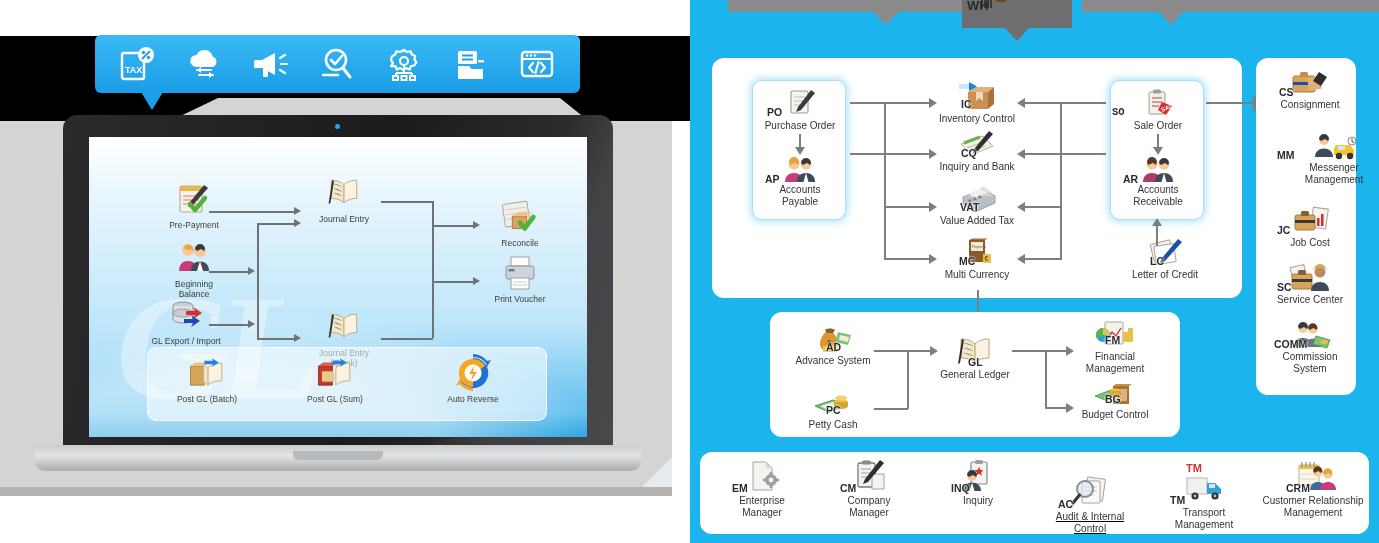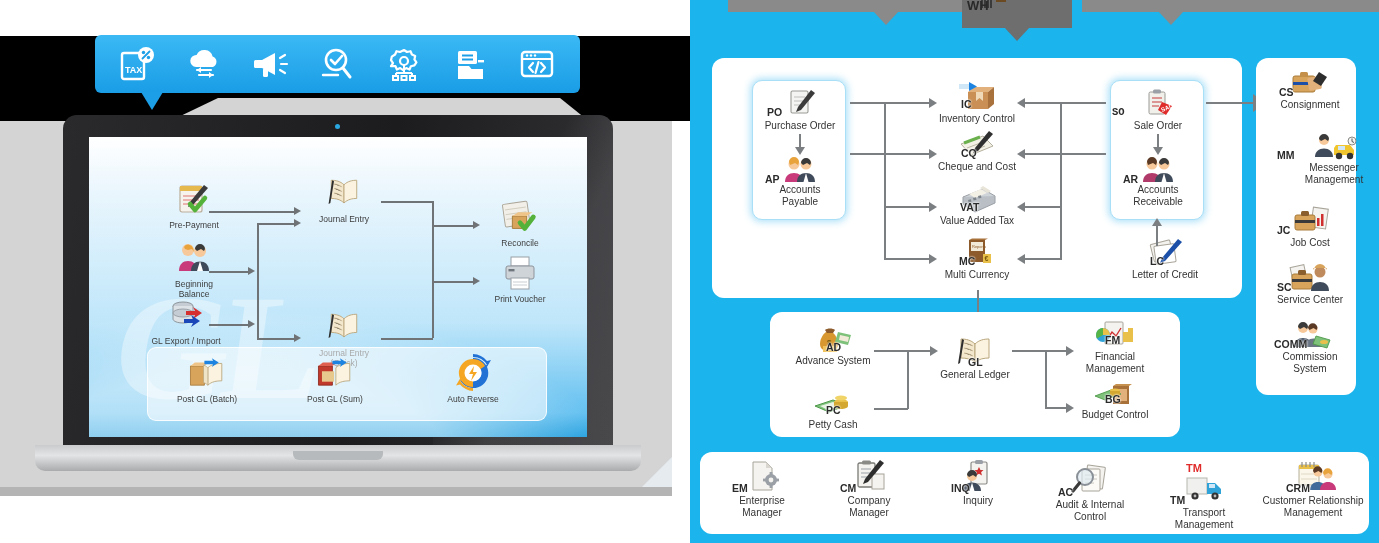--- a/index.html
+++ b/index.html
@@ -556,21 +556,21 @@
       <div class="dnode" style="left:205px; top:72px; width:120px;">
         <svg class="dico" width="44" height="30" viewBox="0 0 44 30">
           <path d="M6 14l22-8 10 10-22 9z" fill="#f3f0e6" stroke="#b5b09e" stroke-width="1"></path>
           <path d="M9 13l16-6" stroke="#6ab04c" stroke-width="3"></path>
           <g stroke="#b5b09e" stroke-width=".9">
               <path d="M12 18l16-6M14 22l16-6"></path>
             </g>
           <path d="M34 1l4 3-15 17-5 2 2-5z" fill="#2f2f2f"></path>
         </svg>
         <div class="dcode" style="left:44px; top:17px;">CQ</div>
-        <div class="dlbl">Cheque and Cost</div>
+        <div class="dlbl">Inquiry and Bank</div>
       </div>
 
       <div class="dnode" style="left:205px; top:126px; width:120px;">
         <svg class="dico" width="44" height="30" viewBox="0 0 44 30">
           <path d="M8 13l20-8 12 7-20 9z" fill="#cfd4d9" stroke="#9aa0a6" stroke-width="1"></path>
           <path d="M8 13v7l12 8 20-9v-7" fill="#b9bfc5" stroke="#9aa0a6" stroke-width="1"></path>
           <path d="M14 10l12-5 6 4-12 5z" fill="#f3f0e6"></path>
           <g fill="#7d848a">
               <rect x="13" y="16" width="3" height="2.5" transform="rotate(-14 13 16)"></rect>
               <rect x="18" y="14" width="3" height="2.5" transform="rotate(-14 18 14)"></rect>
@@ -840,21 +840,21 @@
           <path d="M23 7l1.5 3h3l-2.4 2.3.9 3.2-3-1.8-3 1.8.9-3.2L18.5 10h3z" fill="#d02f2f"></path>
           <circle cx="16" cy="16" r="5" fill="#f6c89a"></circle>
             <path d="M11 15a5 5 0 0 1 10 0l-1 2-3-2-4 2z" fill="#3a3a3a"></path>
           <path d="M7 31c0-5.5 4-8.5 9-8.5s9 3 9 8.5z" fill="#3f4a5a"></path>
           <path d="M16 22.5l-2.5 8.5h5z" fill="#ffffff"></path>
         </svg>
         <div class="dcode" style="left:29px; top:22px;">INQ</div>
         <div class="dlbl">Inquiry</div>
       </div>
 
-      <div class="dnode" style="left:326px; top:12px; width:128px;">
+      <div class="dnode" style="left:326px; top:24px; width:128px;text-decoration:underline;">
         <svg class="dico" width="46" height="34" viewBox="0 0 46 34">
           <rect x="19" y="2" width="18" height="22" rx="1" fill="#f4f3ef" stroke="#a8a49a" stroke-width="1" transform="rotate(8 28 13)"></rect>
           <rect x="15" y="5" width="18" height="22" rx="1" fill="#fbfaf7" stroke="#a8a49a" stroke-width="1"></rect>
           <g stroke="#c5c2b8" stroke-width=".9">
               <line x1="18" y1="11" x2="30" y2="11"></line>
               <line x1="18" y1="15" x2="30" y2="15"></line>
               <line x1="18" y1="19" x2="27" y2="19"></line>
             </g>
           <circle cx="18" cy="13" r="8" fill="rgba(220,232,240,.65)" stroke="#8a9097" stroke-width="2"></circle>
           <line x1="12.5" y1="19" x2="6" y2="27" stroke="#3a3a3a" stroke-width="3.2" stroke-linecap="round"></line>

